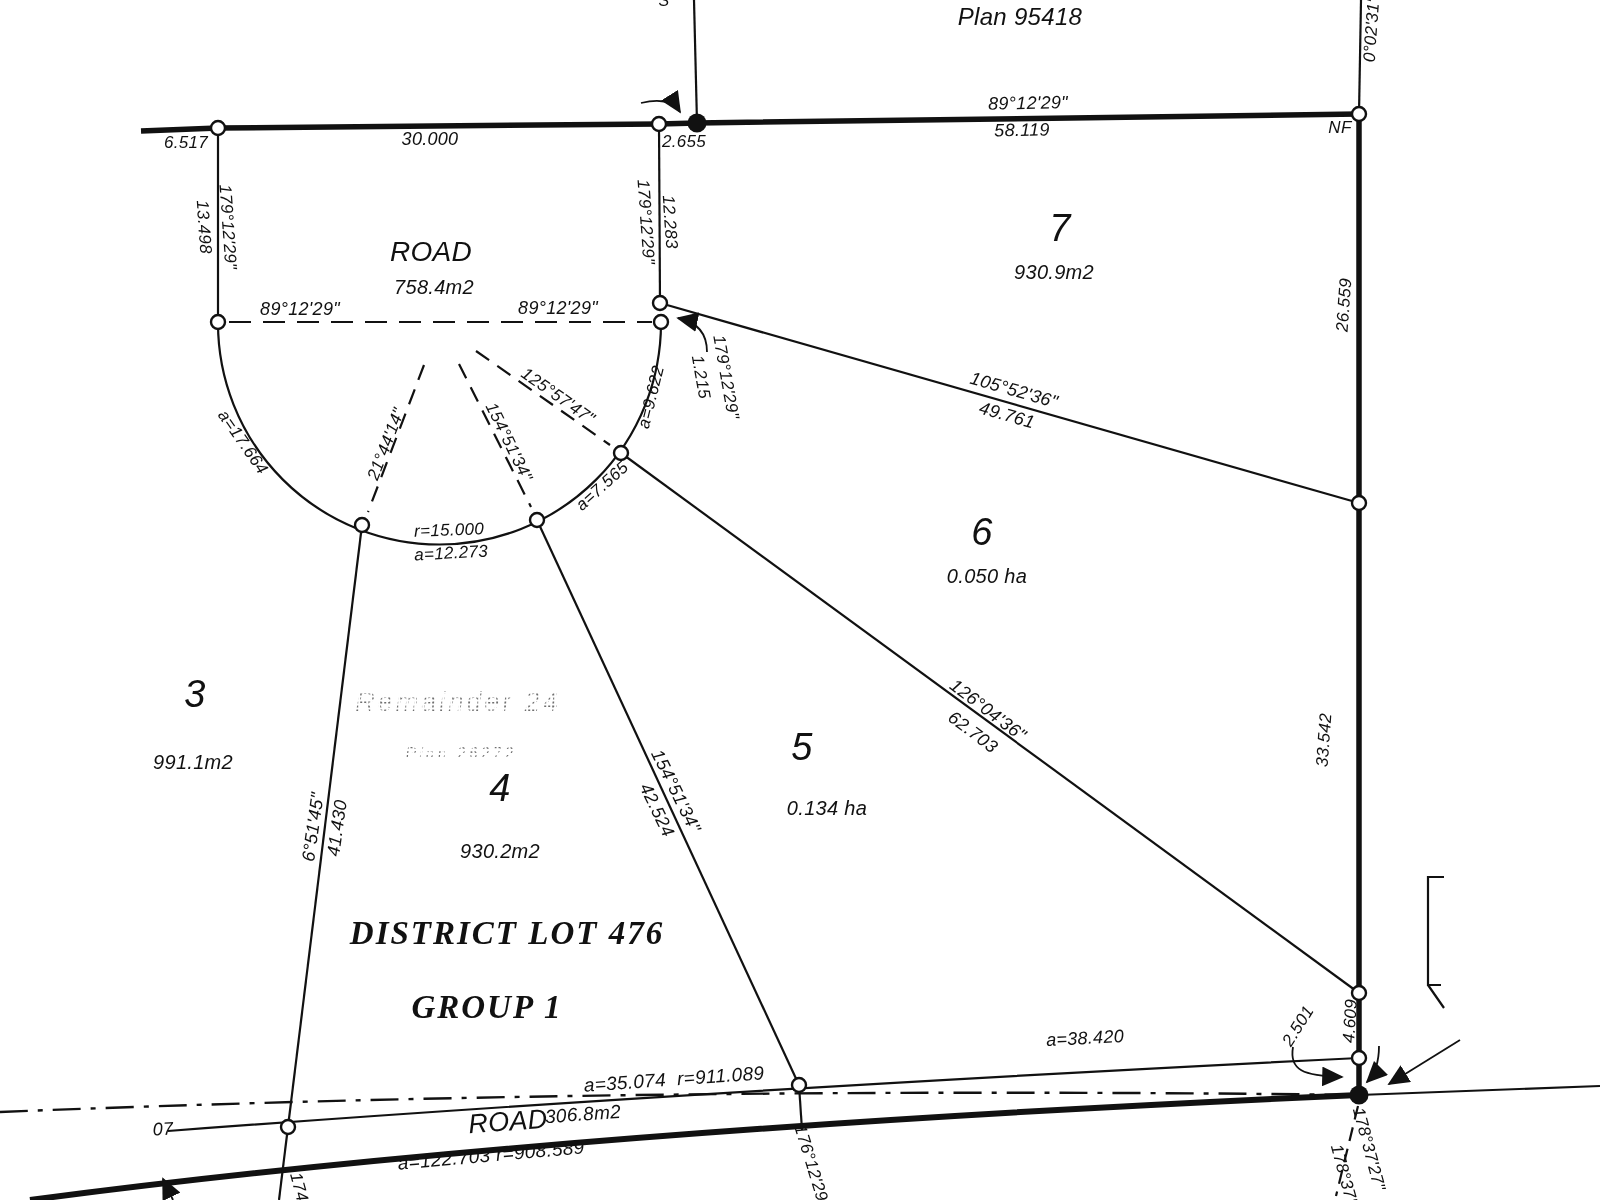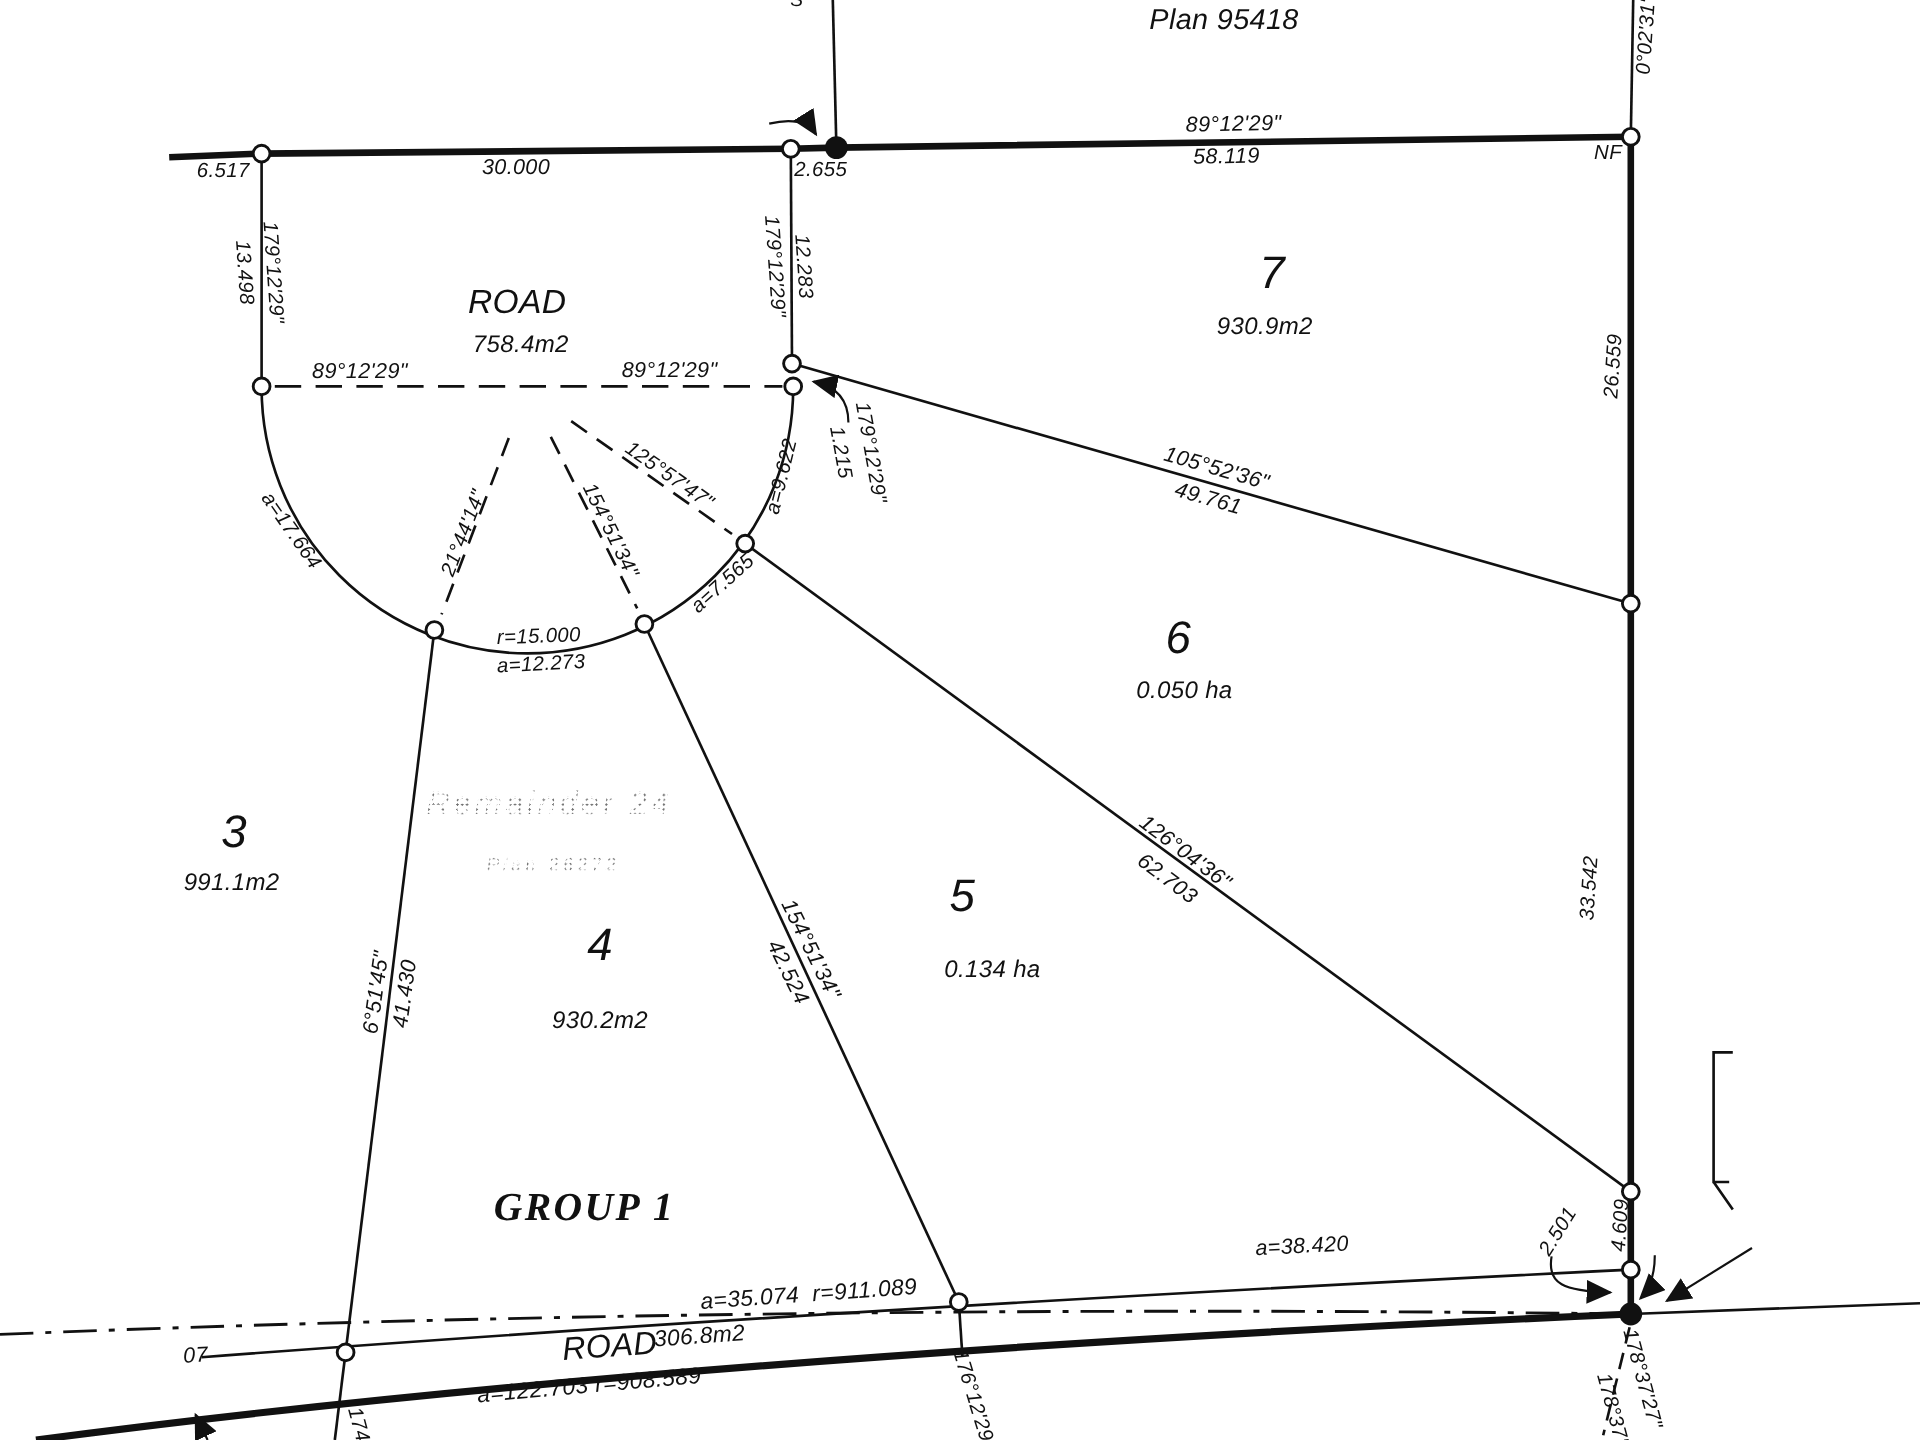--- a/index.html
+++ b/index.html
@@ -10,21 +10,21 @@
   #linework{position:absolute;left:0;top:0;}
   .lbl{
     position:absolute;font-style:italic;white-space:pre;color:#111;
     transform:translate(-50%,-50%) rotate(var(--r,0deg));
     transform-origin:center center;line-height:1;letter-spacing:.3px;
   }
   .s16{font-size:16px}.s17{font-size:17px}.s18{font-size:18px}.s19{font-size:19px}
   .s20{font-size:20px}.s24{font-size:24px}.s25{font-size:16px}.s27{font-size:27px}
   .s28{font-size:28px}.s33{font-size:33px}.s38{font-size:38px}
   .serif{font-family:"Liberation Serif",serif;font-weight:600;letter-spacing:2px;}
-  .faded{color:#8d8d8d;letter-spacing:3px;}
+  .faded{color:#8d8d8d;letter-spacing:3px;margin-top:32px;}
   @supports (-webkit-background-clip: text){
     .faded{
       background-image:radial-gradient(#6f6f6f 34%, rgba(255,255,255,0) 36%);
       background-size:4px 4px;-webkit-background-clip:text;background-clip:text;
       color:transparent;
     }
   }
 </style>
 </head>
 <body>
@@ -138,34 +138,35 @@
 
   <div class="lbl s38" style="left:1060px;top:228px">7</div>
   <div class="lbl s20" style="left:1054px;top:272px">930.9m2</div>
   <div class="lbl s38" style="left:982px;top:532px">6</div>
   <div class="lbl s20" style="left:987px;top:576px">0.050 ha</div>
   <div class="lbl s38" style="left:802px;top:747px">5</div>
   <div class="lbl s20" style="left:827px;top:808px">0.134 ha</div>
   <div class="lbl s38" style="left:500px;top:788px">4</div>
   <div class="lbl s20" style="left:500px;top:851px">930.2m2</div>
   <div class="lbl s38" style="left:195px;top:694px">3</div>
-  <div class="lbl s20" style="left:193px;top:736px">991.1m2</div>
+  <div class="lbl s20" style="left:193px;top:762px">991.1m2</div>
 
   <div class="lbl s18" style="left:988px;top:710px;--r:37deg">126°04'36"</div>
   <div class="lbl s18" style="left:973px;top:732px;--r:37deg">62.703</div>
   <div class="lbl s17" style="left:1324px;top:740px;--r:-86deg">33.542</div>
 
   <div class="lbl s18" style="left:676px;top:791px;--r:64deg">154°51'34"</div>
   <div class="lbl s18" style="left:657px;top:810px;--r:64deg">42.524</div>
   <div class="lbl s18" style="left:313px;top:827px;--r:-82deg">6°51'45"</div>
   <div class="lbl s18" style="left:337px;top:828px;--r:-82deg">41.430</div>
 
   <div class="lbl s27 faded" style="left:458px;top:670px">Remainder 24</div>
   <div class="lbl s25 faded" style="left:461px;top:722px">Plan 26272</div>
 
+  <div class="lbl s33 serif" style="left:507px;top:933px">DISTRICT LOT 476</div>
   <div class="lbl s33 serif" style="left:487px;top:1007px">GROUP 1</div>
 
   <div class="lbl s19" style="left:674px;top:1079px;--r:-4deg">a=35.074  r=911.089</div>
   <div class="lbl s18" style="left:1085px;top:1038px;--r:-3deg">a=38.420</div>
   <div class="lbl s27" style="left:508px;top:1122px;--r:-4deg">ROAD</div>
   <div class="lbl s19" style="left:583px;top:1114px;--r:-4deg">306.8m2</div>
   <div class="lbl s19" style="left:491px;top:1155px;--r:-5deg">a=122.703 r=908.589</div>
   <div class="lbl s18" style="left:163px;top:1129px;--r:-3deg">07</div>
   <div class="lbl s17" style="left:812px;top:1166px;--r:73deg">176°12'29"</div>
   <div class="lbl s17" style="left:299px;top:1187px;--r:75deg">174</div>

